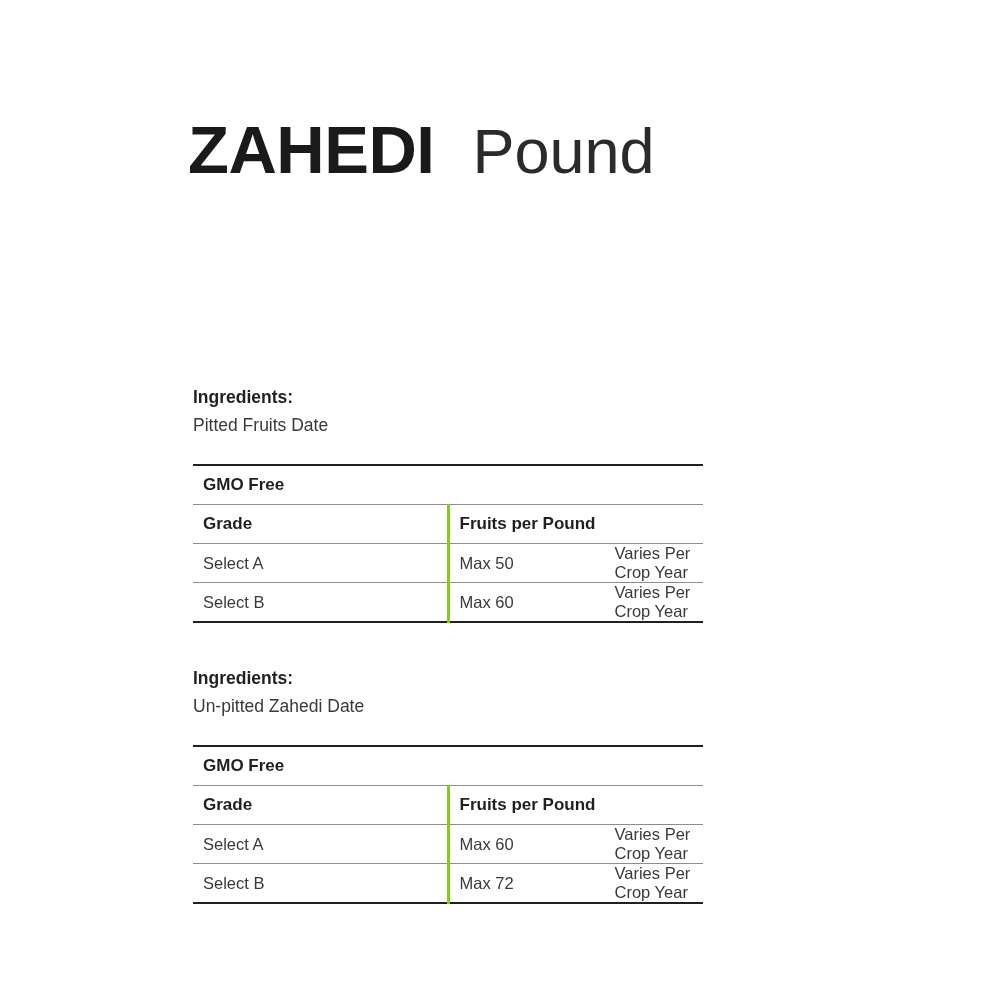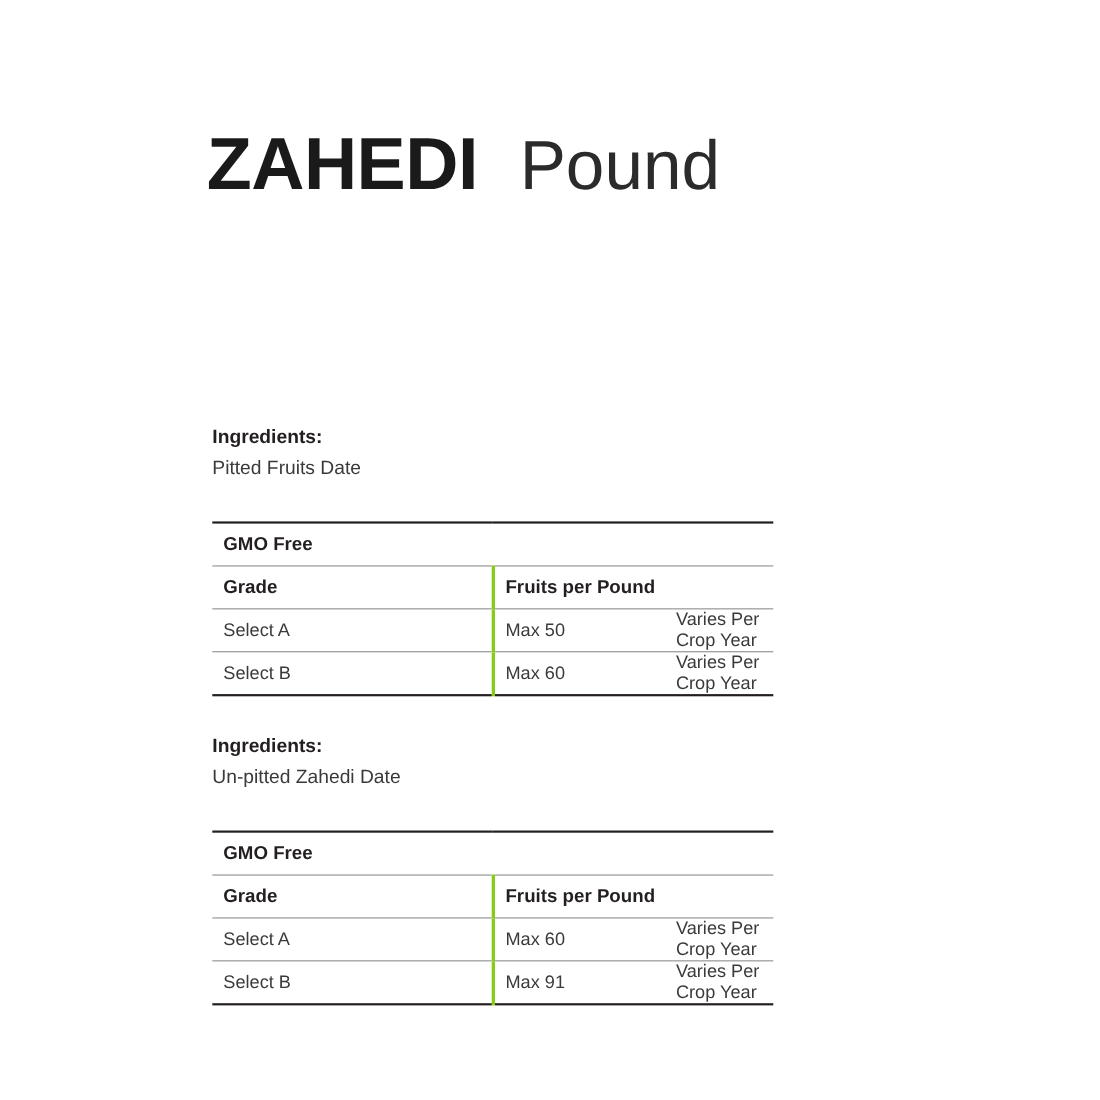--- a/index.html
+++ b/index.html
@@ -63,21 +63,21 @@
   .ingredients-value {
     font-size: 17.5px;
     font-weight: 400;
     color: #3a3a3a;
     line-height: 1.35;
     margin-top: 4px;
   }
 
   
   .spec-table {
-    margin-top: 37px;
+    margin-top: 27px;
     width: 510px;
     border-collapse: collapse;
     table-layout: fixed;
   }
   .spec-table td {
     padding: 0;
     vertical-align: middle;
   }
 
   .row-gmo td {
@@ -193,21 +193,21 @@
             <div class="fruits-inner">
               <span class="fruits-val">Max 60</span>
               <span class="fruits-note">Varies Per Crop Year</span>
             </div>
           </td>
         </tr>
         <tr class="row-body row-last">
           <td class="col-grade">Select B</td>
           <td class="col-fruits">
             <div class="fruits-inner">
-              <span class="fruits-val">Max 91</span>
+              <span class="fruits-val">Max 72</span>
               <span class="fruits-note">Varies Per Crop Year</span>
             </div>
           </td>
         </tr>
       </tbody>
     </table>
   </div>
 
 </div>
 

